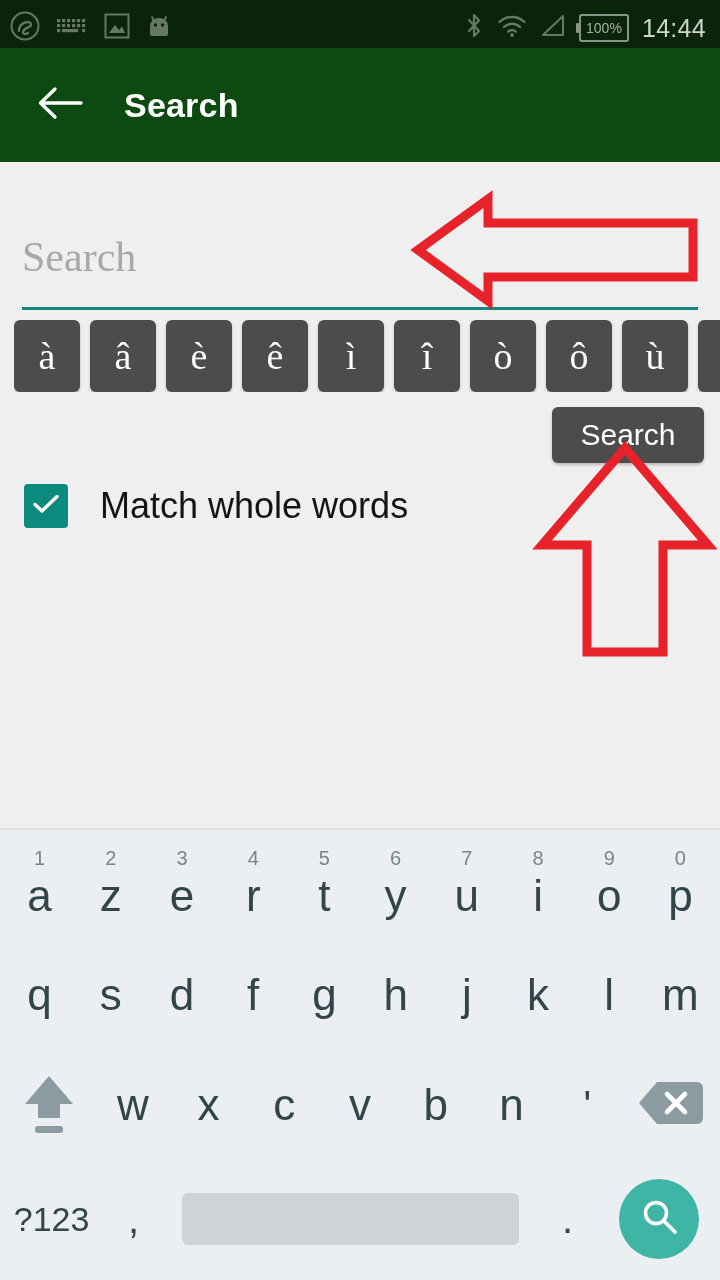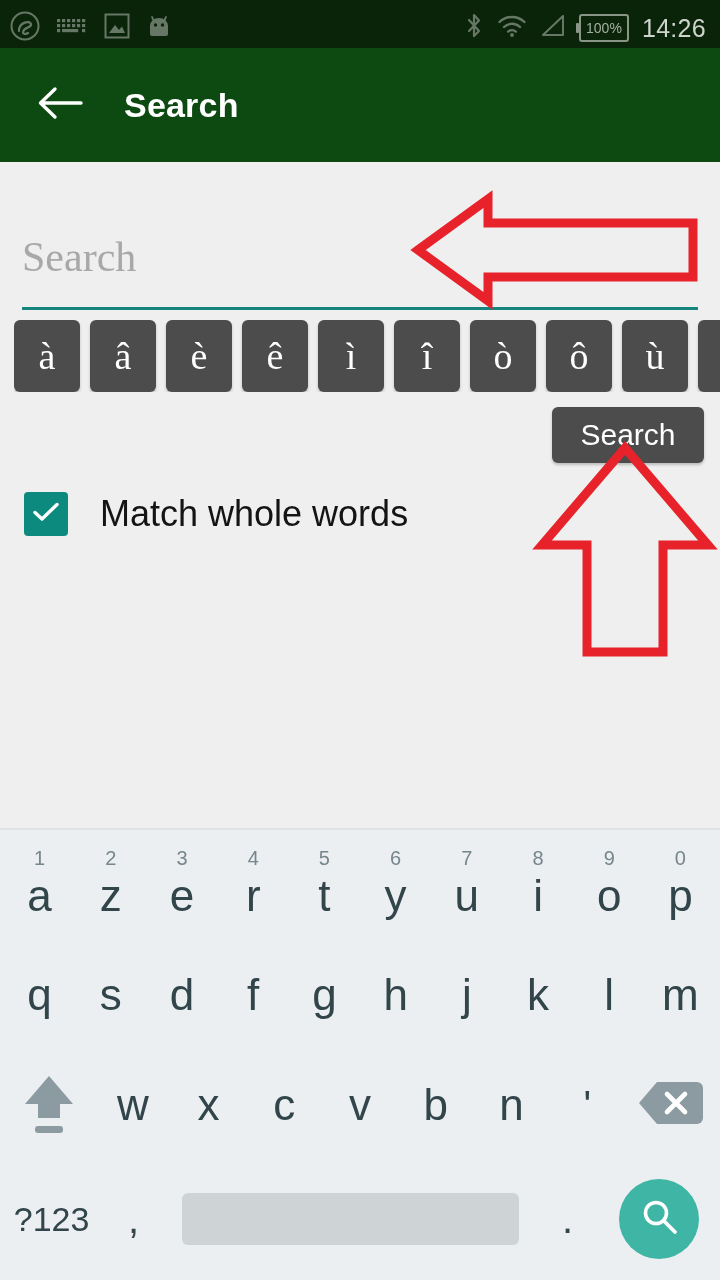--- a/index.html
+++ b/index.html
@@ -191,21 +191,21 @@
     color: #ffffff;
     font-family: "Liberation Sans", sans-serif;
     font-size: 30px;
     cursor: pointer;
     box-shadow: 0 2px 3px rgba(0,0,0,0.22);
   }
 
   
   #match-row {
     position: absolute;
-    top: 330px;
+    top: 322px;
     left: 24px;
     display: flex;
     align-items: center;
     cursor: pointer;
   }
   #match-checkbox {
     width: 44px;
     height: 44px;
     border-radius: 4px;
     background: #0b8a7d;
@@ -380,21 +380,21 @@
         </svg>
       </span>
       <span class="sb-icon">
         <svg width="26" height="24" viewBox="0 0 26 24">
           <path d="M23 2 L23 21 L3 21 Z" fill="none" stroke="#b4bcb2" stroke-width="2" stroke-linejoin="round"></path>
         </svg>
       </span>
       <span class="batt">
         <span>100%</span>
       </span>
-      <span class="sb-time">14:26</span>
+      <span class="sb-time">14:44</span>
     </div>
   </div>
 
   <div id="app-bar">
     <div id="back-button">
       <span>
         <svg width="46" height="36" viewBox="0 0 46 36">
           <path d="M44 18 L4 18 M18 4 L3.5 18 L18 32" fill="none" stroke="#ffffff" stroke-width="3.4" stroke-linecap="round" stroke-linejoin="round"></path>
         </svg>
       </span>

